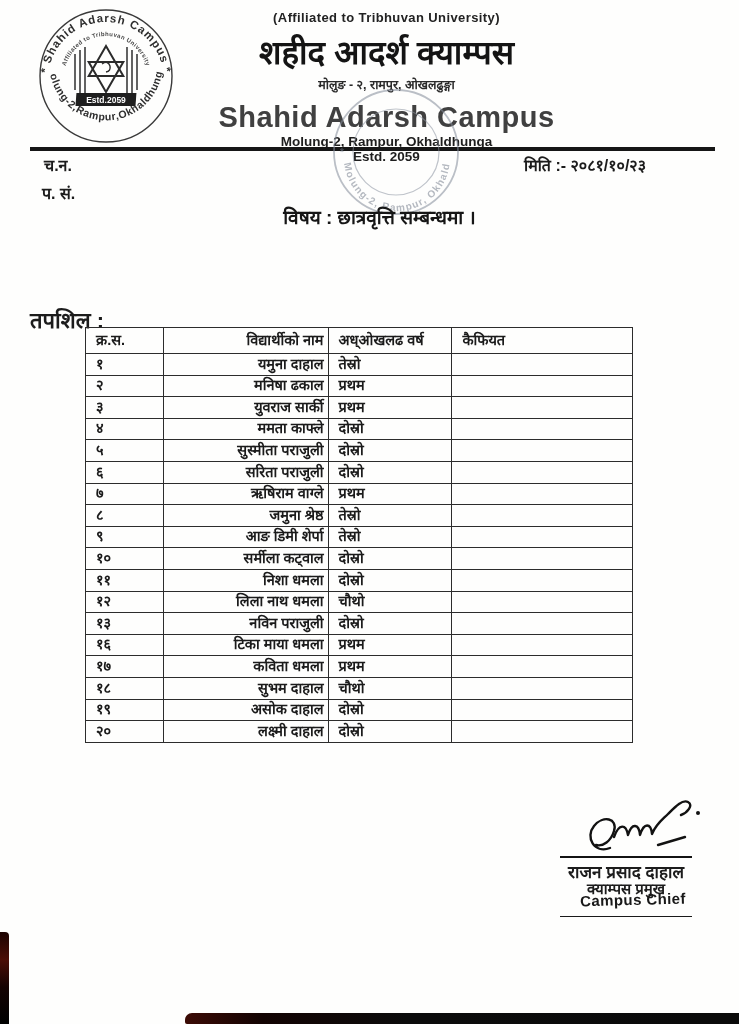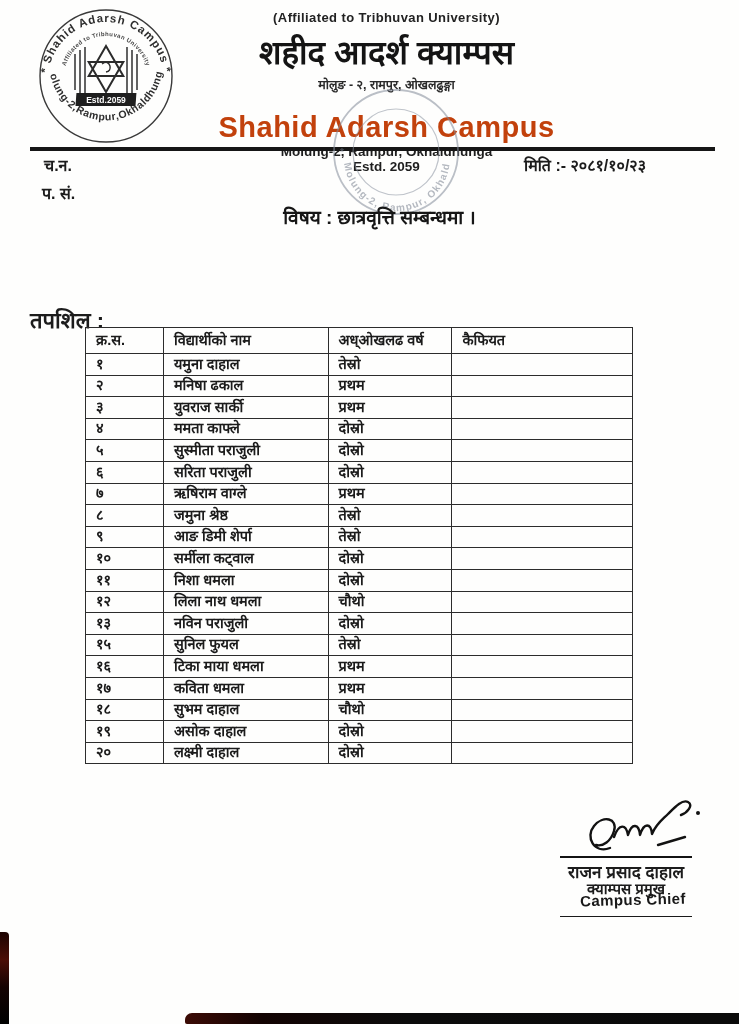--- a/index.html
+++ b/index.html
@@ -8,21 +8,21 @@
     font-family: "Liberation Sans", "DejaVu Sans", sans-serif;
     background:#fdfdfb; color:#1c1c1c; position:relative; overflow:hidden;
   }
   .page { position:absolute; inset:0; background:#fefefd; }
 
   
   .letterhead { position:absolute; top:10px; left:0; width:100%; padding-left:34px; text-align:center; }
   .affiliation { font-size:13px; font-weight:bold; letter-spacing:.4px; color:#222; }
   .campus-np { font-size:33px; font-weight:bold; margin-top:4px; color:#141414; }
   .address-np { font-size:12.5px; font-weight:bold; margin-top:2px; color:#2a2a2a; }
-  .campus-en { font-size:29px; font-weight:bold; letter-spacing:.5px; margin-top:18px; color:#c2410c; }
+  .campus-en { font-size:29px; font-weight:bold; letter-spacing:.5px; margin-top:8px; color:#404040; }
   .address-en { font-size:13.5px; font-weight:bold; color:#1e1e1e; }
   .estd { font-size:13.5px; font-weight:bold; color:#1e1e1e; }
 
   .logo-seal { position:absolute; left:30px; top:4px; width:152px; height:146px; }
 
   .rule { position:absolute; left:30px; right:24px; top:147px; height:4px; background:#161616; }
 
   
   .stamp { position:absolute; left:318px; top:76px; width:156px; height:156px; opacity:.55; }
 
@@ -38,21 +38,21 @@
                line-height:1.48; text-align:justify; color:#1d1d1d; }
   .details-label { position:absolute; left:30px; top:304px; font-size:22px; font-weight:bold; }
 
   
   .s-table { position:absolute; left:85px; top:327px; width:548px; display:table; border-collapse:collapse; }
   .t-row { display:table-row; }
   .t-cell { display:table-cell; border:1.6px solid #2c2c2c; font-size:14.5px; font-weight:bold;
             color:#1b1b1b; vertical-align:middle; padding:1px 4px 1px 10px; height:21.6px; line-height:1.05; }
   .t-head .t-cell { height:26px; }
   .c0 { width:78px; }
-  .c1 { width:165px; }
+  .c1 { width:165px;text-align:right; }
   .c2 { width:124px; }
   .c3 { width:181px; }
 
   
   .sig-squiggle { position:absolute; left:578px; top:792px; width:150px; height:70px; }
   .sig-name { position:absolute; left:560px; top:856px; width:132px; text-align:center;
               border-top:2px solid #131313; padding-top:2px; font-size:17px; font-weight:bold; }
   .sig-title { position:absolute; left:560px; top:878px; width:132px; text-align:center;
                font-size:15px; font-weight:bold; border-bottom:1.6px solid #1a1a1a; padding-bottom:18px; }
   .sig-stamp { position:absolute; left:567px; top:891px; width:132px; text-align:center;
@@ -214,26 +214,20 @@
         <div class="t-cell c2">चौथो</div>
         <div class="t-cell c3"></div>
       </div>
       <div class="t-row">
         <div class="t-cell c0">१३</div>
         <div class="t-cell c1">नविन पराजुली</div>
         <div class="t-cell c2">दोस्रो</div>
         <div class="t-cell c3"></div>
       </div>
       <div class="t-row">
-        <div class="t-cell c0">१५</div>
-        <div class="t-cell c1">सुनिल फुयल</div>
-        <div class="t-cell c2">तेस्रो</div>
-        <div class="t-cell c3"></div>
-      </div>
-      <div class="t-row">
         <div class="t-cell c0">१६</div>
         <div class="t-cell c1">टिका माया धमला</div>
         <div class="t-cell c2">प्रथम</div>
         <div class="t-cell c3"></div>
       </div>
       <div class="t-row">
         <div class="t-cell c0">१७</div>
         <div class="t-cell c1">कविता धमला</div>
         <div class="t-cell c2">प्रथम</div>
         <div class="t-cell c3"></div>

